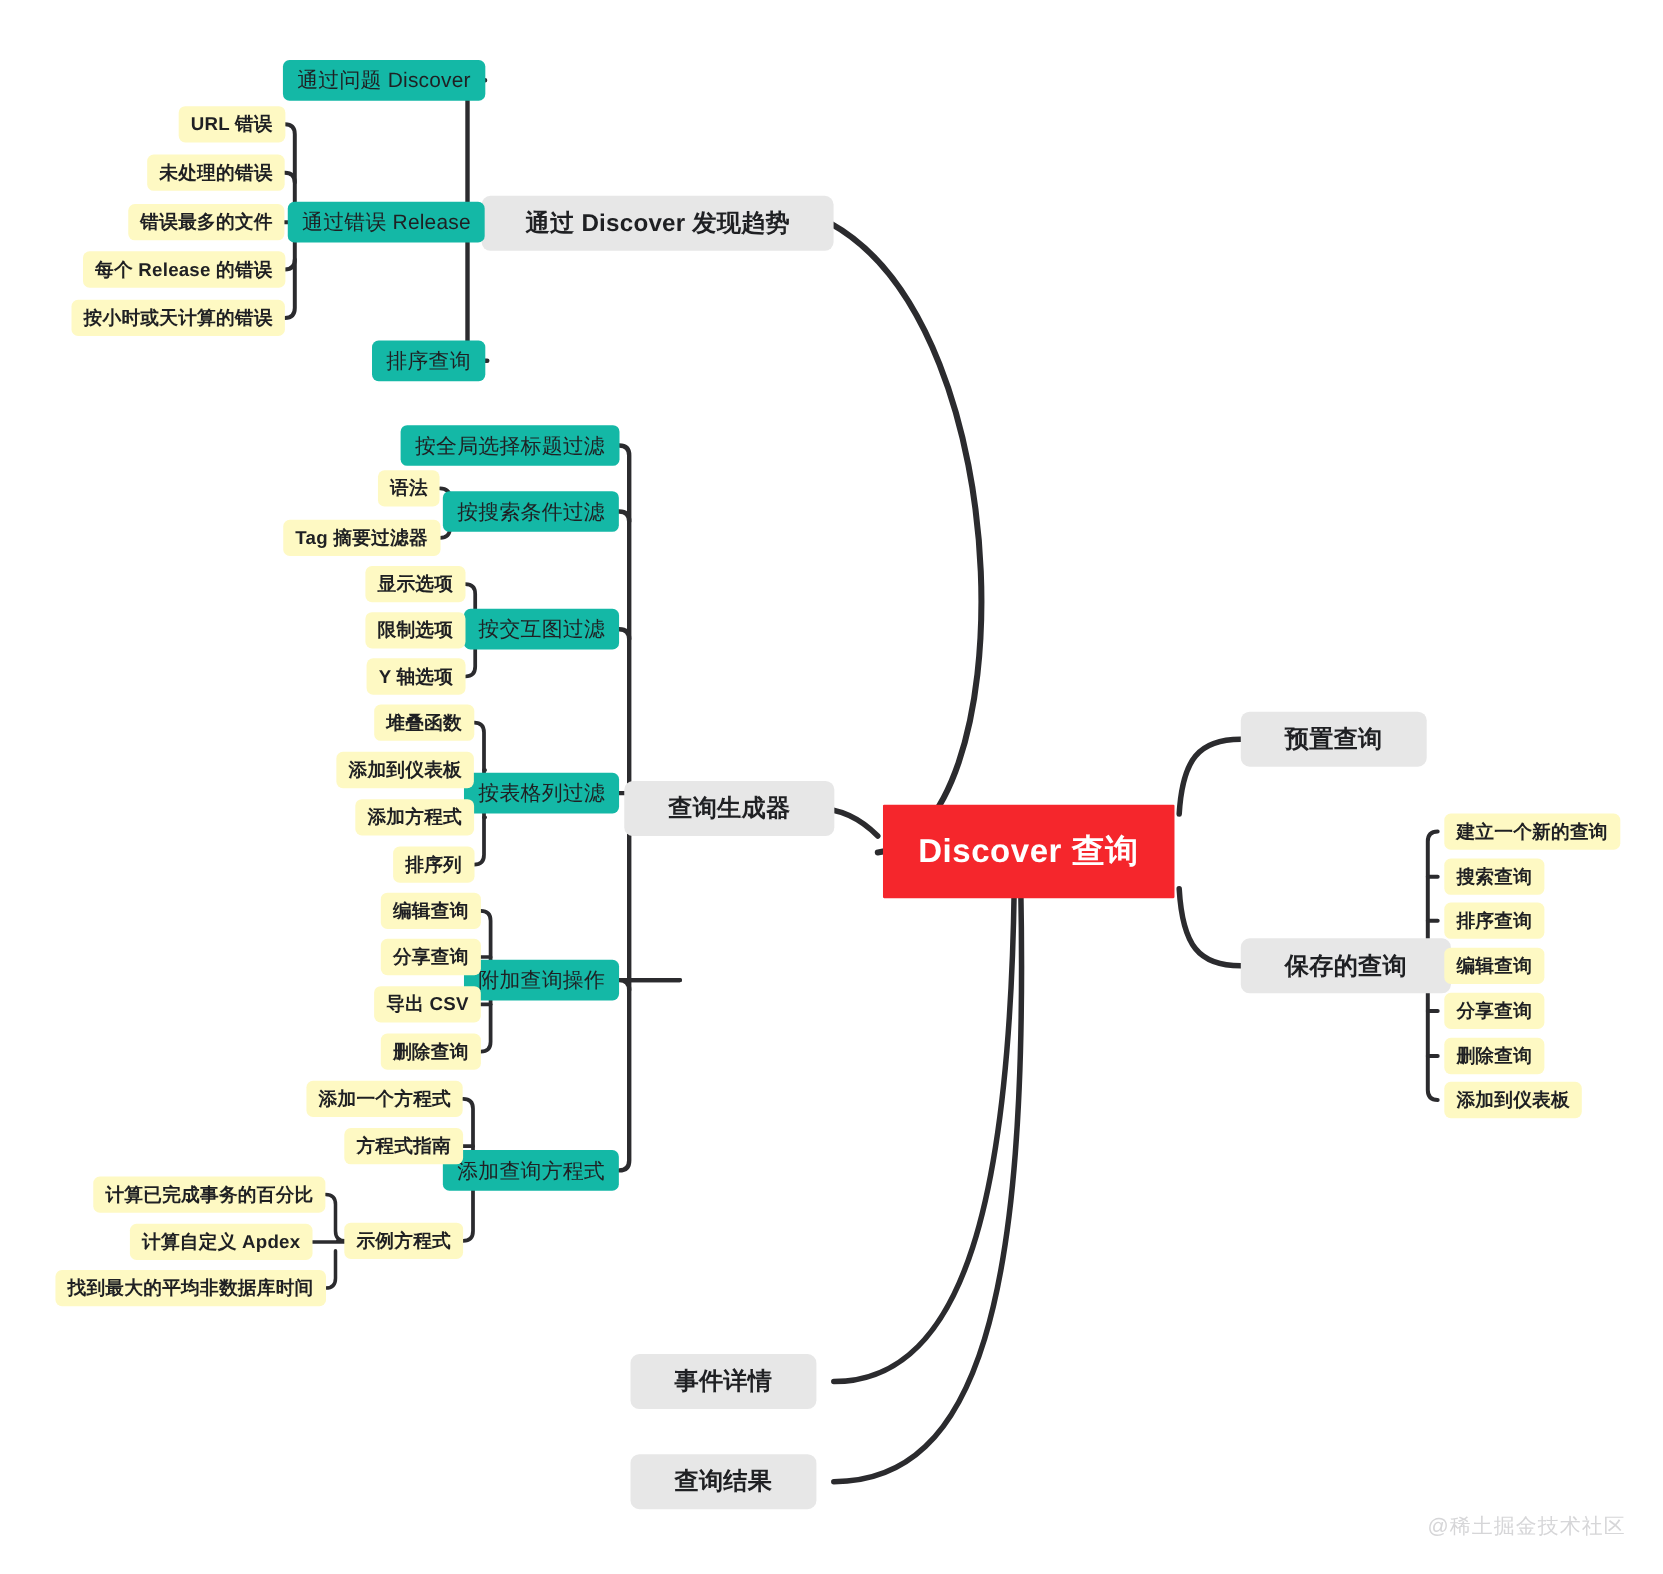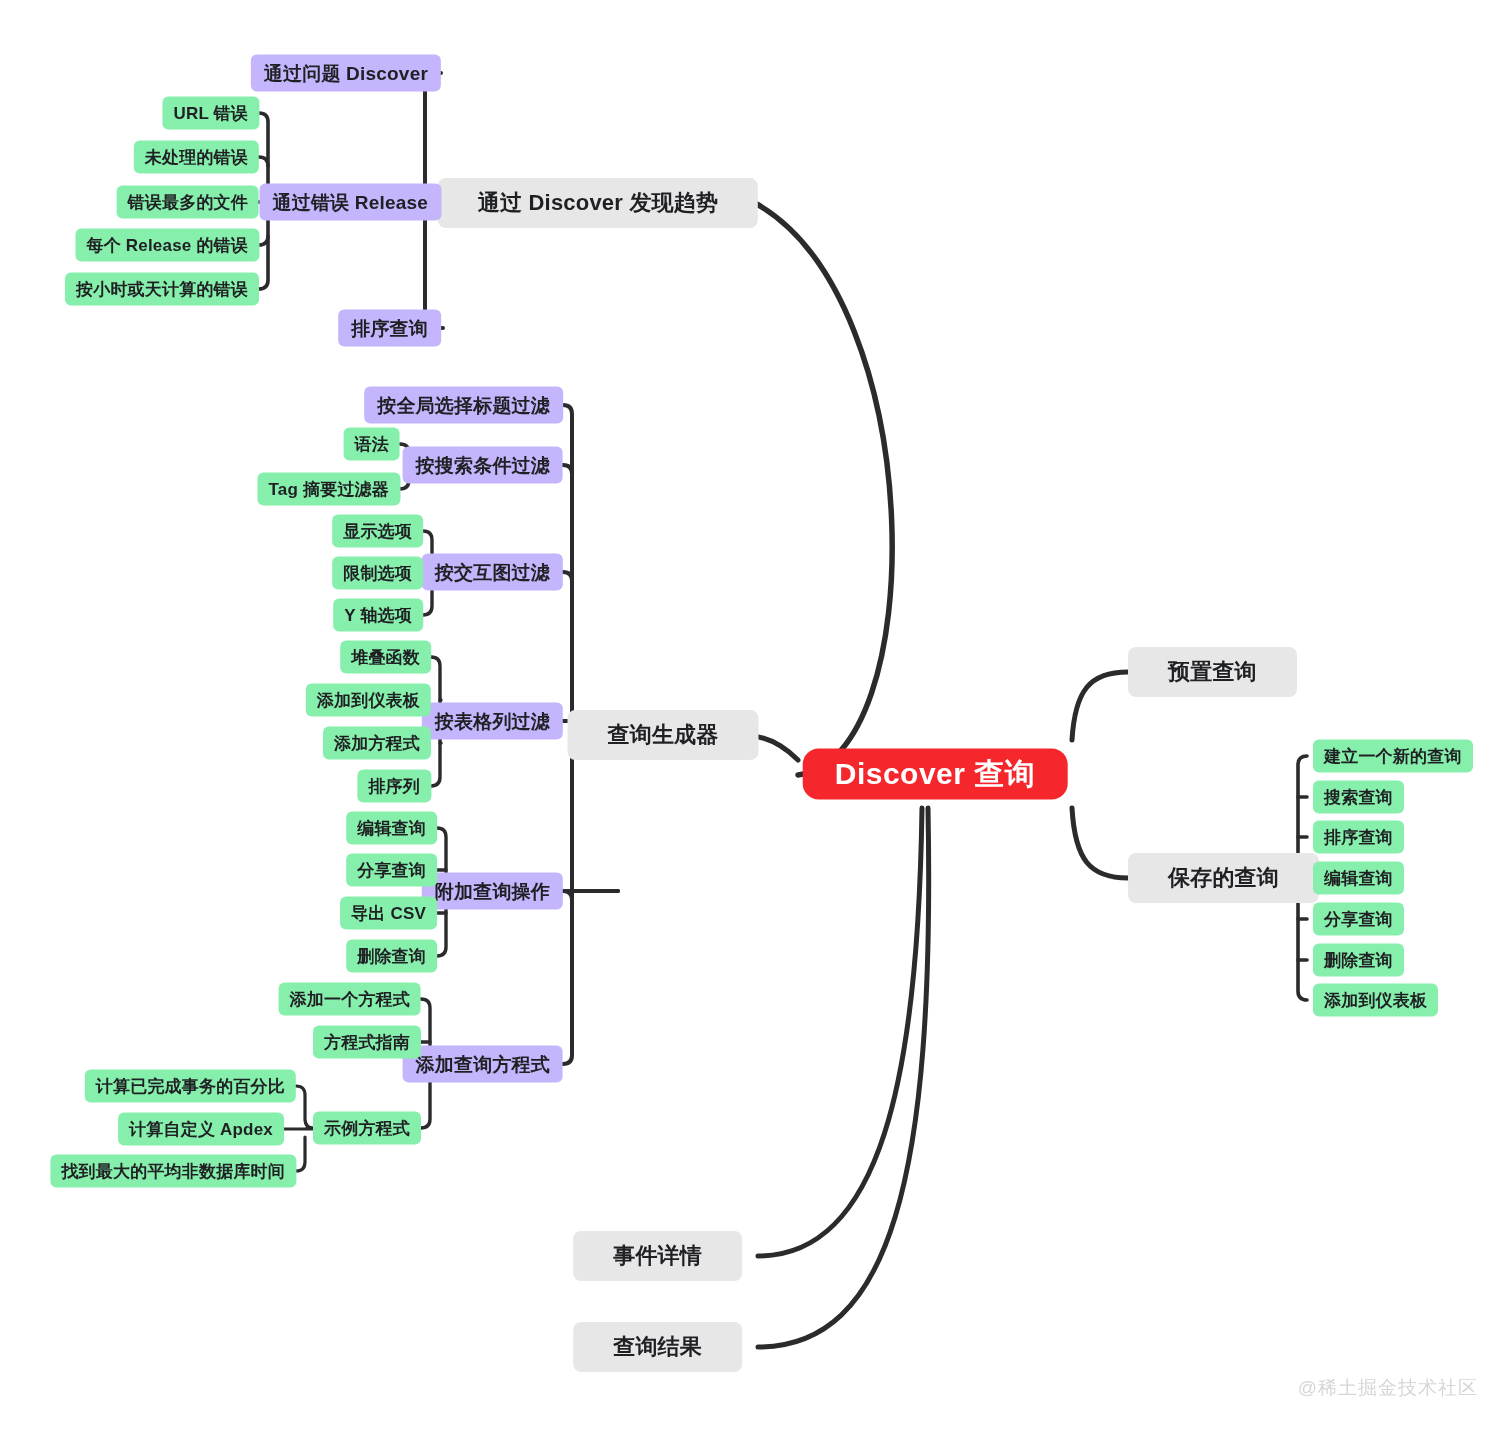--- a/index.html
+++ b/index.html
@@ -33,46 +33,46 @@
     border-radius: 7px;
     color: #1f2023;
     letter-spacing: 0.2px;
   }
   
   .node.root {
     background: #f5262c;
     color: #ffffff;
     font-size: 30px;
     font-weight: bold;
-    border-radius: 16px;
+    border-radius: 1px;
     padding: 0 32px;
-    height: 51px;
+    height: 85px;
     letter-spacing: 0.5px;
   }
   
   .node.lvl1 {
     background: #e7e7e7;
     font-size: 22px;
     font-weight: bold;
     padding: 0 40px;
     height: 50px;
     border-radius: 8px;
   }
   
   .node.lvl2 {
-    background: #c4b5fd;
+    background: #14b8a6;
     font-size: 19px;
-    font-weight: bold;
+    font-weight: normal;
     padding: 0 13px;
     height: 37px;
     border-radius: 6px;
   }
   
   .node.lvl3 {
-    background: #86efac;
+    background: #fef9c3;
     font-size: 17px;
     font-weight: bold;
     padding: 0 11px;
     height: 33px;
     border-radius: 6px;
   }
   
   .anchor-right { transform: translate(-100%, -50%); }
   .anchor-left  { transform: translate(0, -50%); }
   .anchor-mid   { transform: translate(-50%, -50%); }

